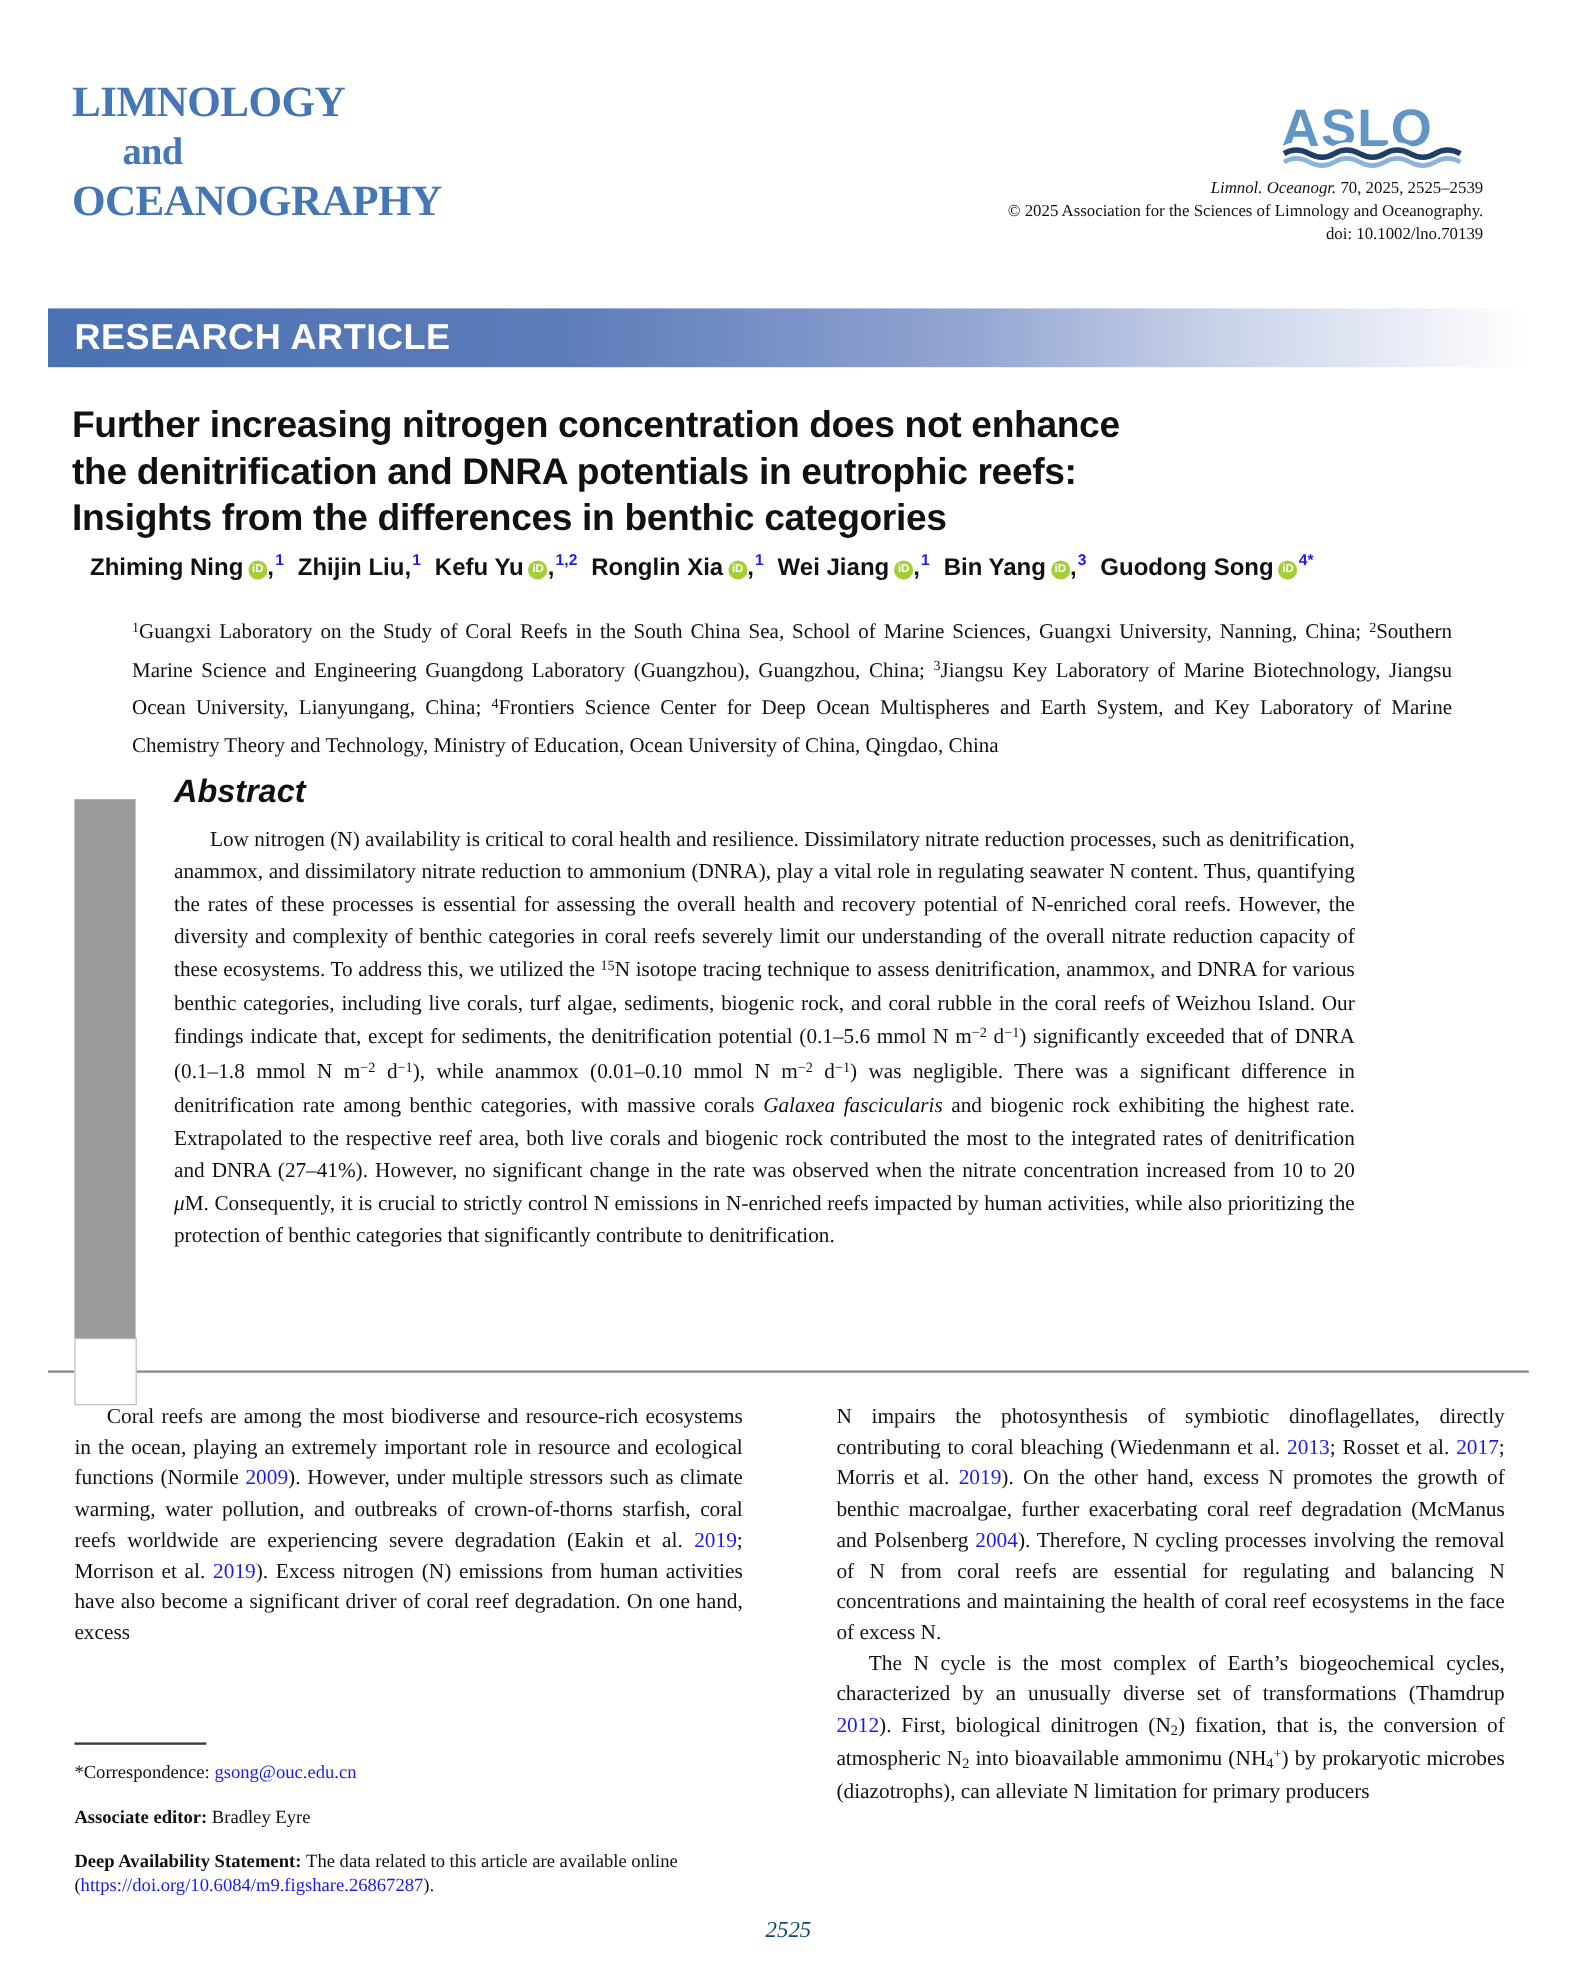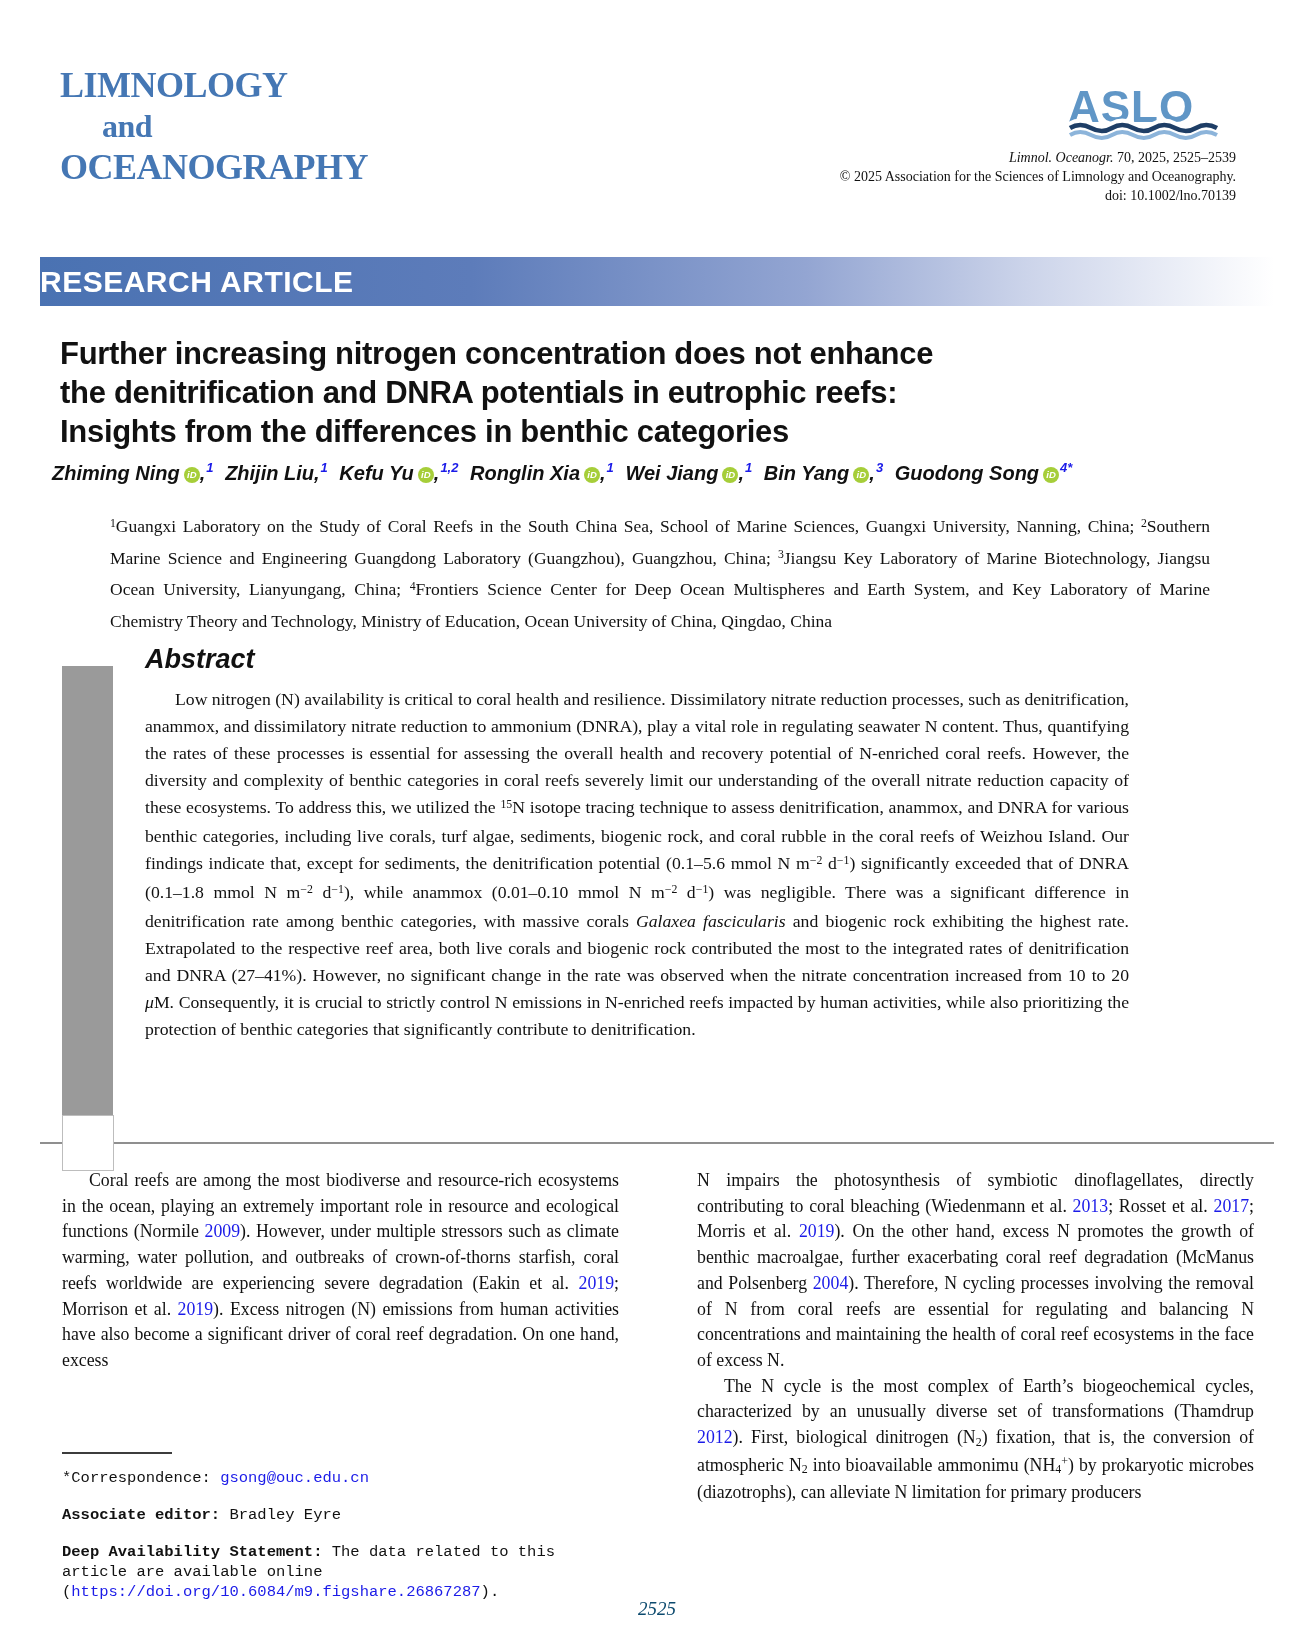--- a/index.html
+++ b/index.html
@@ -21,29 +21,29 @@
   .masthead-left .jl-and{font-size:32px;line-height:40px;padding-left:42px;}
 
   .masthead-right{position:absolute;right:78px;top:84px;text-align:right;}
   .aslo{display:block;margin-left:auto;}
   .aslo text{font-family:"Liberation Sans",sans-serif;font-weight:bold;}
   .cite{margin-top:6px;font-size:14px;line-height:19px;color:#111;}
 
   
   .banner{position:absolute;left:40px;top:257px;width:1234px;height:49px;
         background:linear-gradient(90deg,#4a72b2 0%,#5d7cba 35%,#93a5d2 62%,#ccd4ea 80%,#ffffff 100%);}
-  .banner span{display:inline-block;line-height:49px;color:#fff;
+  .banner span{display:inline-block;padding-left:22px;line-height:49px;color:#fff;
         font-family:"Liberation Sans",sans-serif;font-weight:bold;font-size:30px;letter-spacing:0.5px;}
 
   
   .title{position:absolute;left:60px;top:334px;width:1180px;
         font-family:"Liberation Sans",sans-serif;font-weight:bold;font-size:31px;
         line-height:39px;letter-spacing:-0.3px;color:#111;}
-  .authors{position:absolute;left:52px;top:462px;width:1200px;
-        font-family:"Liberation Sans",sans-serif;font-weight:bold;font-size:20px;color:#111;font-style:italic;}
+  .authors{position:absolute;left:75px;top:462px;width:1200px;
+        font-family:"Liberation Sans",sans-serif;font-weight:bold;font-size:20px;color:#111;}
   .author{white-space:nowrap;margin-right:6px;}
   .orcid{display:inline-block;width:16px;height:16px;border-radius:50%;background:var(--orcid);
         color:#fff;font-family:"Liberation Sans",sans-serif;font-weight:bold;font-size:9.5px;
         line-height:16px;text-align:center;vertical-align:2px;margin-left:4px;}
   .a-sup{color:var(--link);font-size:13px;position:relative;top:-8px;margin-left:1px;}
   .affils{position:absolute;left:110px;top:512px;width:1100px;text-align:justify;
         font-size:17.5px;line-height:28.5px;color:#111;}
 
   
   .abs-bar{position:absolute;left:62px;top:666px;width:51px;height:449px;background:var(--bar-gray);}
@@ -59,21 +59,21 @@
 
   
   .col{position:absolute;top:1168px;width:557px;font-size:17.8px;line-height:25.7px;
         text-align:justify;color:#111;}
   .col-left{left:62px;}
   .col-right{left:697px;}
   .col p.indent{text-indent:27px;}
 
   
   .footnotes{position:absolute;left:62px;top:1452px;width:557px;
-        font-family:Liberation Mono, monospace;font-size:15.5px;line-height:20px;color:#111;}
+        font-family:Liberation Serif, serif;font-size:15.5px;line-height:20px;color:#111;}
   .fn-rule{width:110px;border-top:2px solid #3c3c3c;}
   .fn{margin-top:14px;}
   .fn + .fn{margin-top:17px;}
 
   
   .pagenum{position:absolute;left:0;top:1598px;width:100%;text-align:center;
         font-style:italic;font-size:19px;color:#0c4a6e;}
 
   
   .seg-sup{font-size:67%;position:relative;top:-0.45em;}

